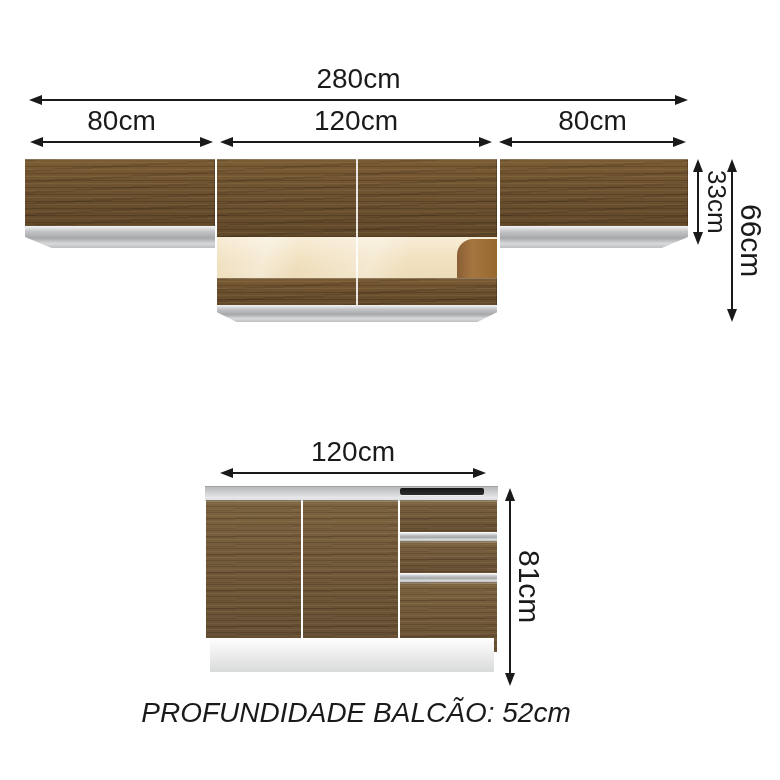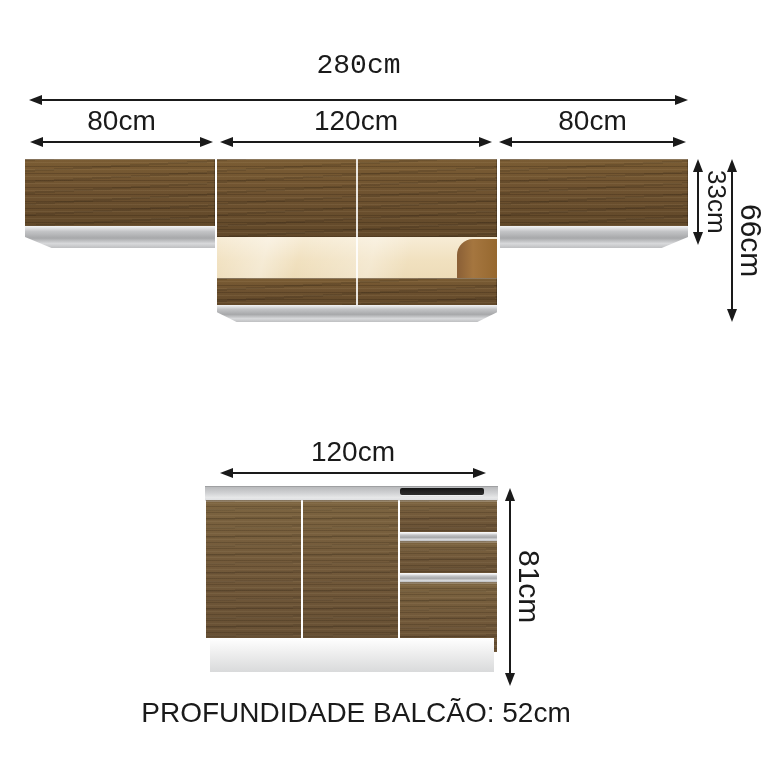--- a/index.html
+++ b/index.html
@@ -53,21 +53,21 @@
       linear-gradient(105deg, rgba(255,255,255,0.0) 0%, rgba(255,255,255,0.35) 18%, rgba(255,255,255,0.0) 30%,
         rgba(255,255,255,0.30) 55%, rgba(255,255,255,0.0) 68%),
       linear-gradient(180deg,#f7ecd6 0%,#f1e1c0 55%,#eddcb8 100%);
   }
   .seam{position:absolute;width:2px;background:rgba(255,255,255,0.85);}
   .footer-line{font-size:28px;line-height:34px;text-align:center;white-space:nowrap;}
 </style>
 </head>
 <body>
 
-<div class="dimlabel" style="left:29px;top:51px;width:659px;font-family:Liberation Mono, monospace;">280cm</div>
+<div class="dimlabel" style="left:29px;top:64px;width:659px;">280cm</div>
 <div class="hdim" style="left:29px;top:90px;width:659px;">
   <span class="arr a-left"></span>
   <span class="line"></span>
   <span class="arr a-right"></span>
 </div>
 
 <div class="dimlabel" style="left:30px;top:106px;width:183px;">80cm</div>
 <div class="hdim" style="left:30px;top:132px;width:183px;">
   <span class="arr a-left"></span>
   <span class="line"></span>
@@ -149,15 +149,15 @@
   <div class="abs" style="left:5px;top:152px;width:284px;height:34px;background:linear-gradient(180deg,#ffffff 0%,#f0f0f0 40%,#d9dadb 100%);"></div>
 </div>
 
 <div class="vdim" style="left:500px;top:488px;height:198px;">
   <span class="arr a-up"></span>
   <span class="line"></span>
   <span class="arr a-down"></span>
 </div>
 <div class="dimlabel-v" style="left:514px;top:488px;height:198px;">81cm</div>
 
-<div class="abs" style="left:66px;top:696px;width:580px;">
+<div class="abs" style="left:66px;top:696px;width:580px;font-style:italic;">
   <div class="footer-line">PROFUNDIDADE BALCÃO: 52cm</div>
 </div>
 
 </body></html>

